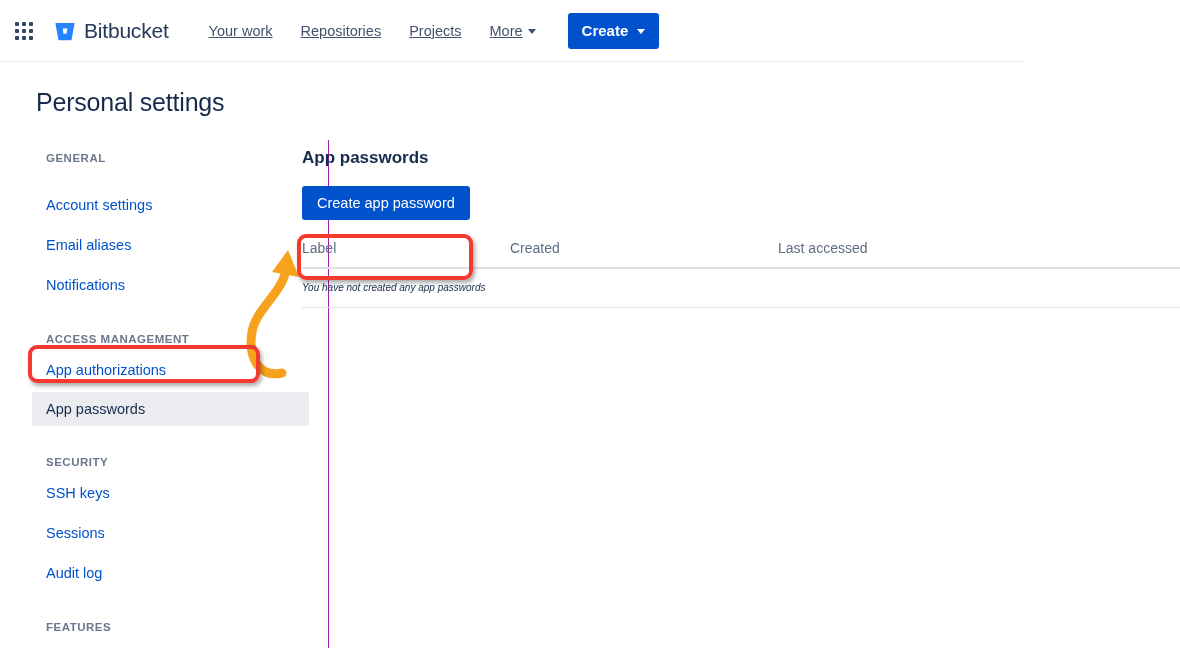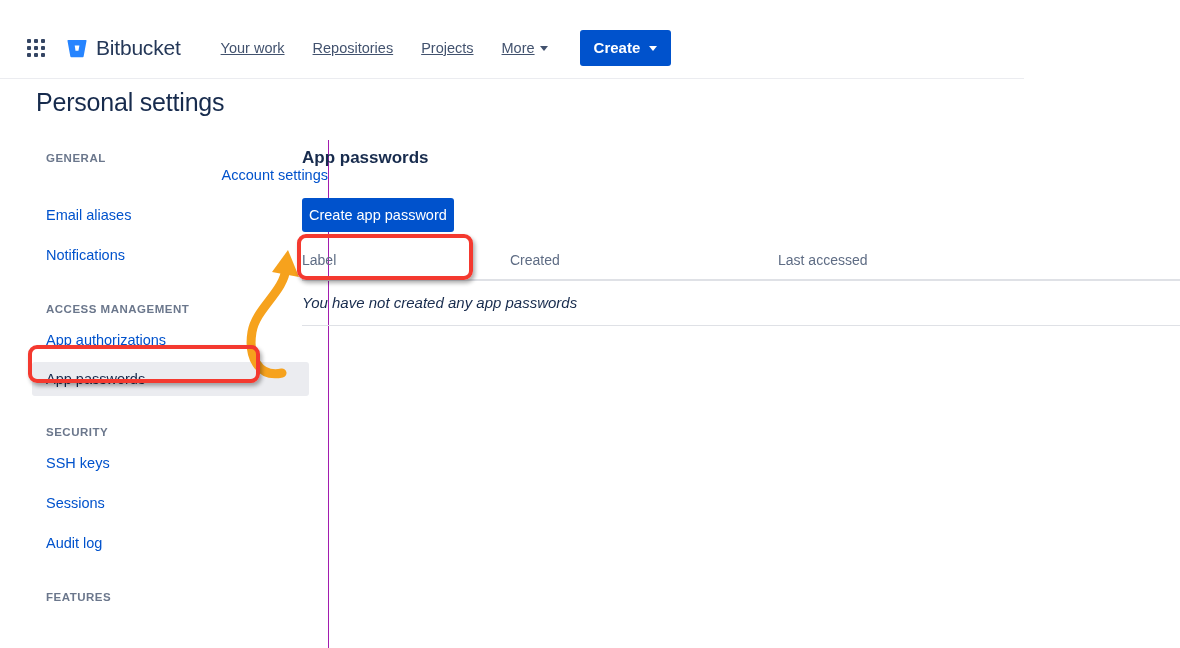--- a/index.html
+++ b/index.html
@@ -6,25 +6,25 @@
   html, body {
     margin: 0; padding: 0;
     width: 1180px; height: 648px;
     background: #ffffff;
     font-family: "Liberation Sans", sans-serif;
     overflow: hidden;
   }
 
   
   #topnav {
-    position: absolute; left: 0; top: 17px;
+    position: absolute; left: 0; top: 0;
     width: 1024px; height: 62px;
     background: #ffffff;
     border-bottom: 1px solid #ebecf0;
-    display: flex; align-items: center; padding-left: 12px;
+    display: flex; align-items: center;
   }
   #app-switcher {
     width: 24px; height: 24px;
     margin-left: 12px; margin-right: 8px;
     display: grid;
     grid-template-columns: repeat(3, 4px);
     grid-template-rows: repeat(3, 4px);
     gap: 3px;
     align-content: center; justify-content: center;
     cursor: pointer;
@@ -111,33 +111,33 @@
     margin-bottom: 18px;
   }
   #content-desc {
     font-size: 14.5px; color: #172b4d;
     line-height: 23px; width: 876px;
     margin-bottom: 18px;
   }
   #create-app-password-button {
     background: #0052cc; color: #ffffff;
     font-size: 14.5px; border: none; border-radius: 3px;
-    height: 34px; padding: 0 7px;
+    height: 34px; padding: 0 15px;
     cursor: pointer; white-space: nowrap;
     font-family: "Liberation Sans", sans-serif;
-    display: inline-flex; align-items: center; margin-top: 12px;
+    display: inline-flex; align-items: center;
   }
   #pw-table { width: 878px; margin-top: 20px; border-collapse: collapse; }
   #pw-table th {
     text-align: left; font-size: 14px; color: #5e6c84;
     font-weight: normal; padding: 0 0 11px 0;
     border-bottom: 2px solid #dfe1e6;
   }
   #pw-table td {
-    font-size: 15px; color: #172b4d; font-style: italic;
+    font-size: 10px; color: #172b4d; font-style: italic;
     padding: 13px 0 14px 0;
     border-bottom: 1px solid #dfe1e6;
   }
   .col-label { width: 208px; }
   .col-created { width: 268px; }
 
   
   #annotations {
     position: absolute; left: 0; top: 0;
     width: 1180px; height: 648px;
@@ -197,21 +197,21 @@
     <span>Create</span>
     <span class="chev"></span>
   </button>
 </div>
 
 <div id="page-title">Personal settings</div>
 
 <div id="sidebar">
 
   <div class="side-group-head" style="margin-top:12px;">GENERAL</div>
-  <div class="side-link" style="margin-top:1px;text-align:right;">Account settings</div>
+  <div class="side-link" style="margin-top:31px;">Account settings</div>
   <div class="side-link" style="margin-top:20px;">Email aliases</div>
   <div class="side-link" style="margin-top:20px;">Notifications</div>
 
   <div class="side-group-head" style="margin-top:38px;">ACCESS MANAGEMENT</div>
   <div class="side-link" style="margin-top:15px;">App authorizations</div>
   <div class="side-link selected" style="margin-top:12px;">App passwords</div>
 
   <div class="side-group-head" style="margin-top:30px;">SECURITY</div>
   <div class="side-link" style="margin-top:15px;">SSH keys</div>
   <div class="side-link" style="margin-top:20px;">Sessions</div>

